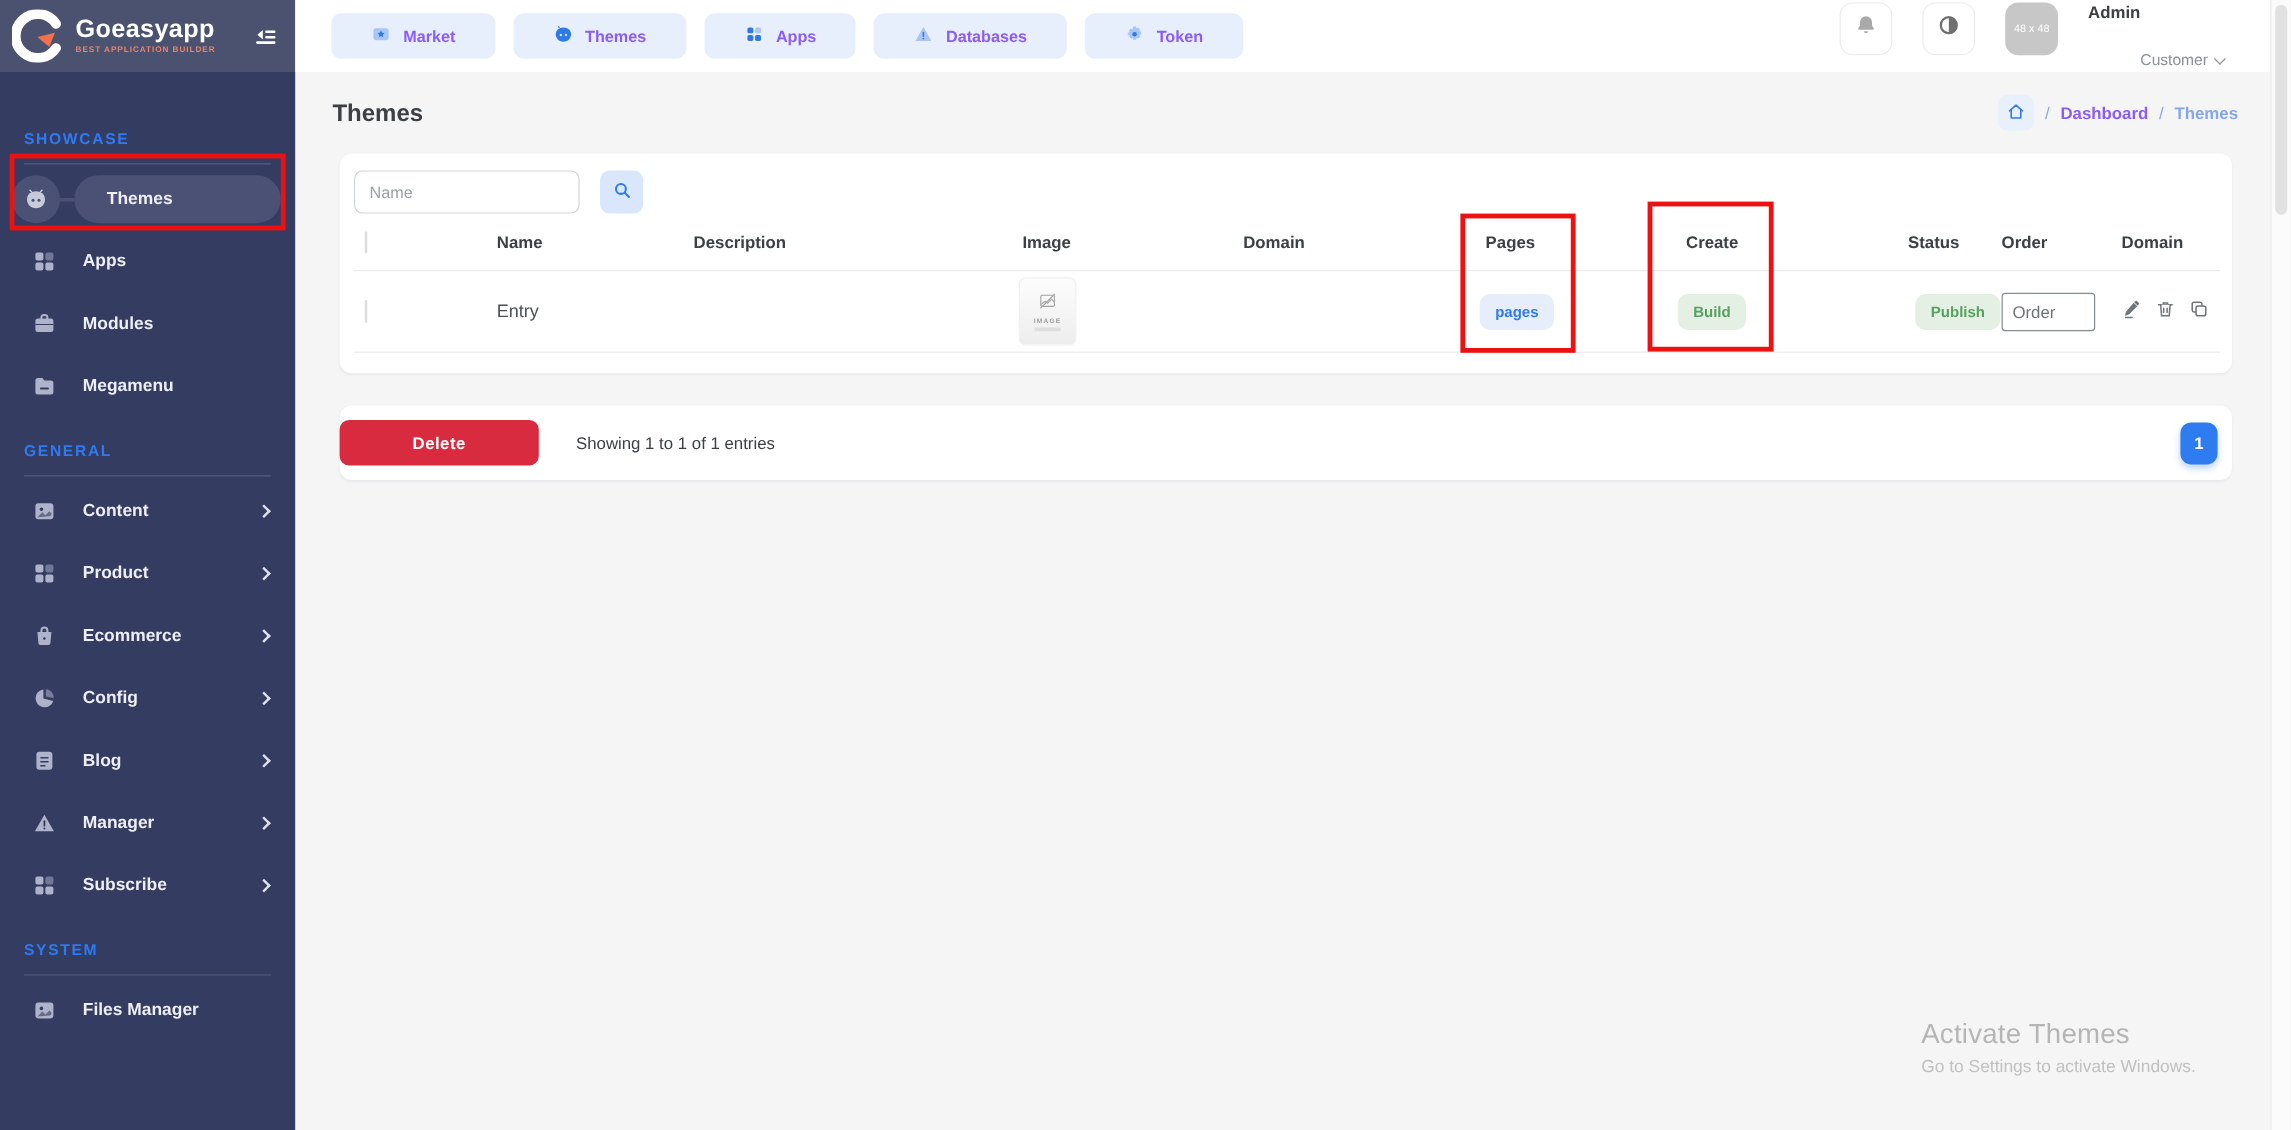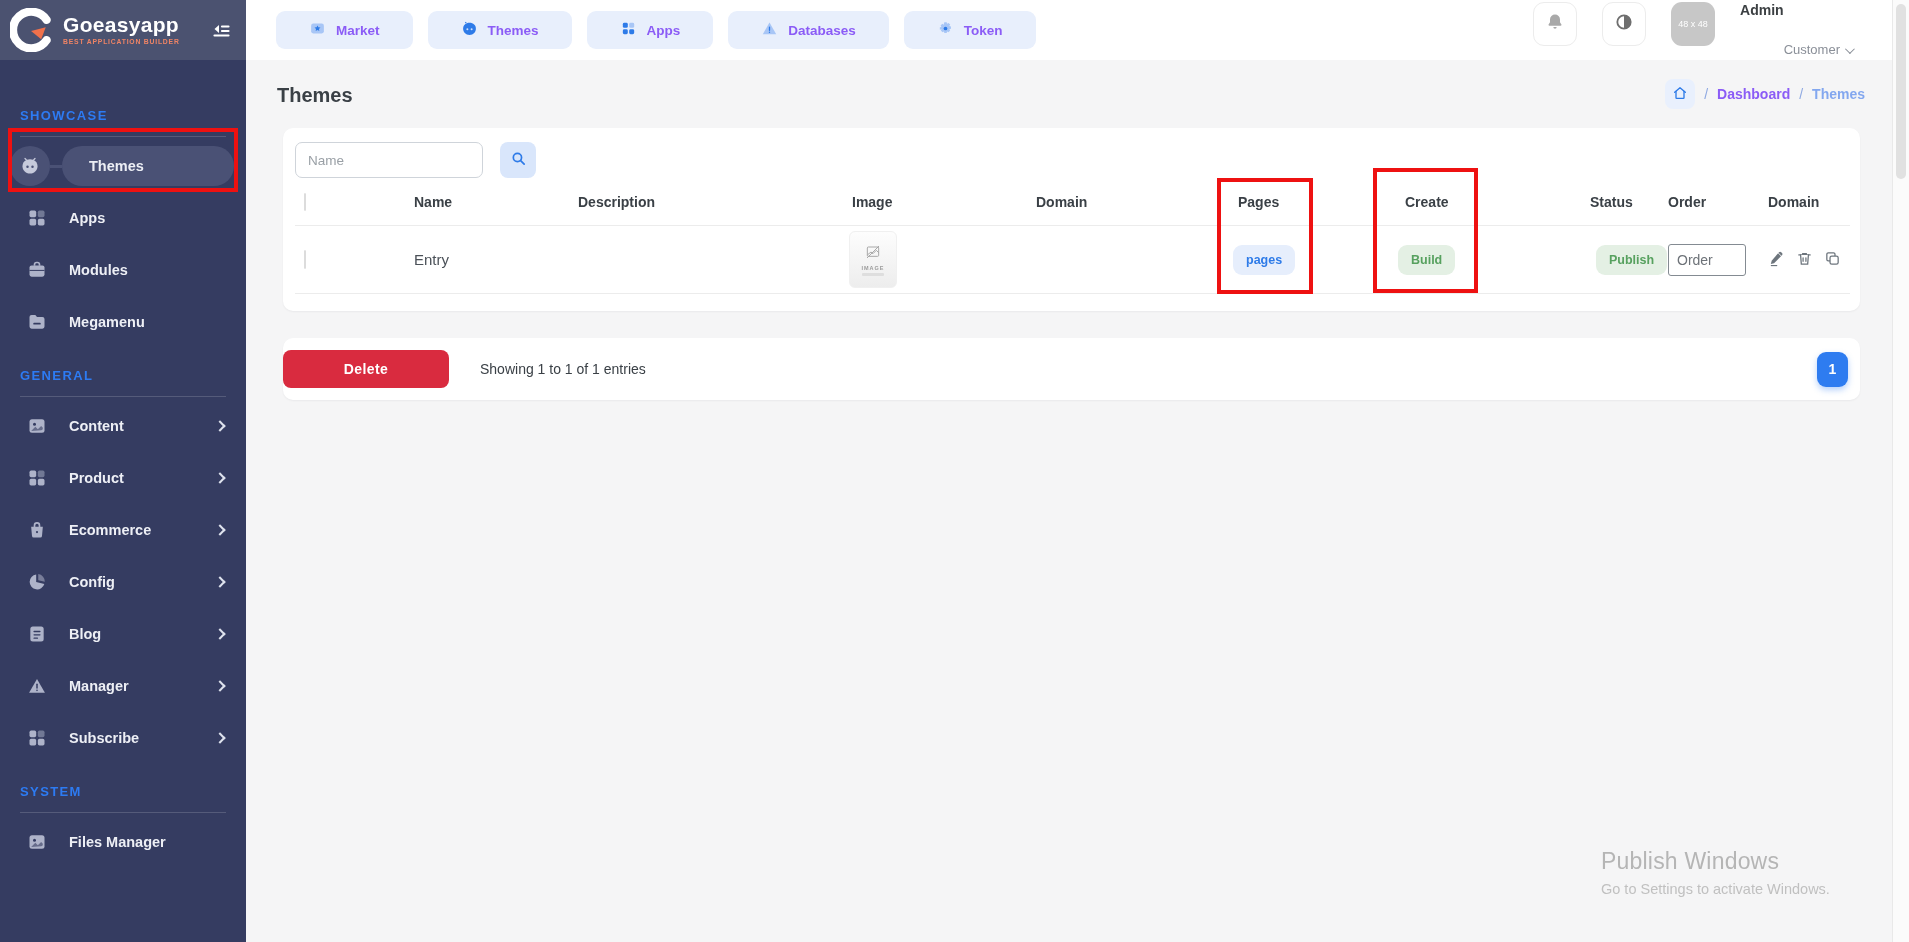--- a/index.html
+++ b/index.html
@@ -469,21 +469,21 @@
     </div>
   </section>
 
   <section class="card card-footer">
     <button class="delete-btn">Delete</button>
     <span class="summary">Showing 1 to 1 of 1 entries</span>
     <button class="page-btn">1</button>
   </section>
 
   <div class="watermark">
-    <div class="wm1">Publish Windows</div>
+    <div class="wm1">Activate Themes</div>
     <div class="wm2">Go to Settings to activate Windows.</div>
   </div>
 
   <div class="anno anno-sidebar"></div>
   <div class="anno anno-pages"></div>
   <div class="anno anno-create"></div>
 
   <div class="scrollbar">
     <div class="scroll-thumb"></div>
   </div>

